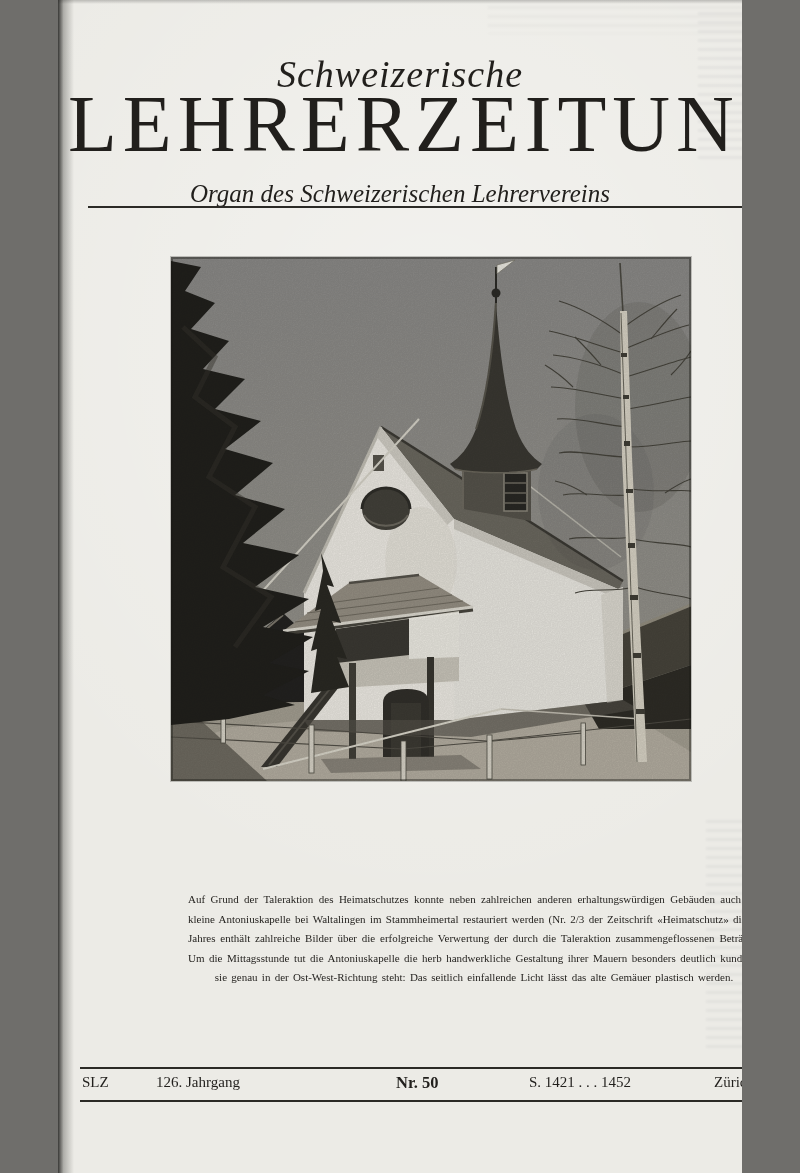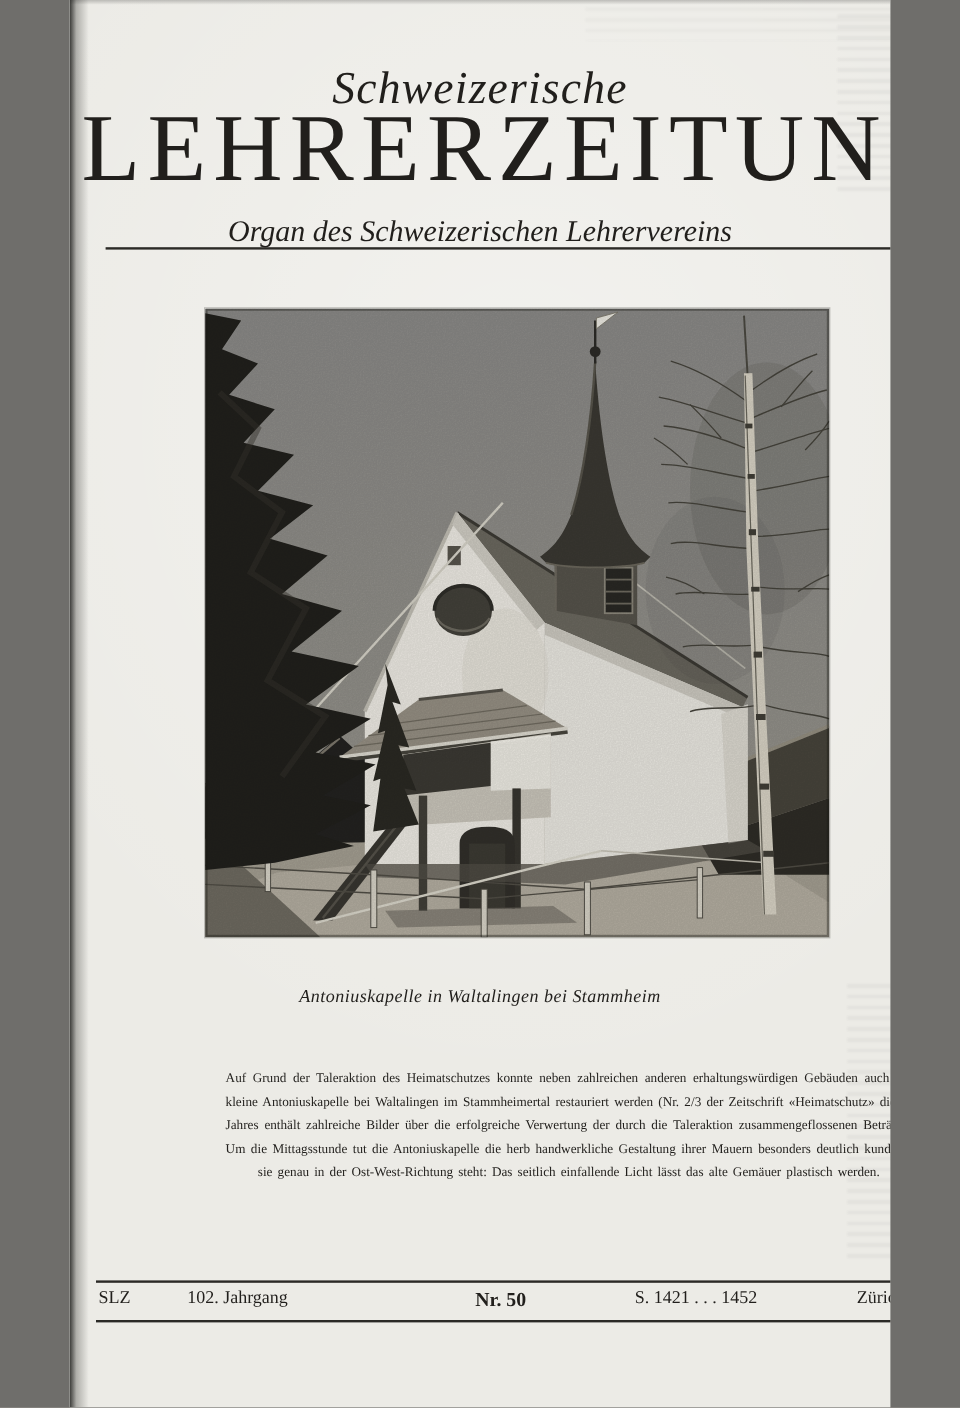--- a/index.html
+++ b/index.html
@@ -237,29 +237,28 @@
           <rect x="462" y="396" width="8" height="5"></rect>
           <rect x="465" y="452" width="9" height="5"></rect>
         </g>
       </g>
 
       <rect width="520" height="524" filter="url(#grain)" opacity="0.10"></rect>
       <rect x="1" y="1" width="518" height="522" fill="none" stroke="rgba(25,24,20,0.4)" stroke-width="2"></rect>
     </svg>
   </figure>
 
-  <div class="caption">Antoniuskapelle in Waltalingen bei Stammheim</div>
 
   <p class="body">Auf Grund der Taleraktion des Heimatschutzes konnte neben zahlreichen anderen erhaltungswürdigen Gebäuden auch die kleine Antoniuskapelle bei Waltalingen im Stammheimertal restauriert werden (Nr. 2/3 der Zeitschrift «Heimatschutz» dieses Jahres enthält zahlreiche Bilder über die erfolgreiche Verwertung der durch die Taleraktion zusammengeflossenen Beträge). Um die Mittagsstunde tut die Antoniuskapelle die herb handwerkliche Gestaltung ihrer Mauern besonders deutlich kund, da sie genau in der Ost-West-Richtung steht: Das seitlich einfallende Licht lässt das alte Gemäuer plastisch werden.</p>
 
 
   <footer>
     <div class="frule top"></div>
     <div class="footer-row">
       <span class="f-abbr">SLZ</span>
-      <span class="f-volume">102. Jahrgang</span>
+      <span class="f-volume">126. Jahrgang</span>
       <span class="f-issue">Nr. 50</span>
       <span class="f-pages">S. 1421 . . . 1452</span>
       <span class="f-date">Zürich, 1. 12. 1957</span>
     </div>
     <div class="frule bottom"></div>
   </footer>
 </div>
 
 </body></html>

